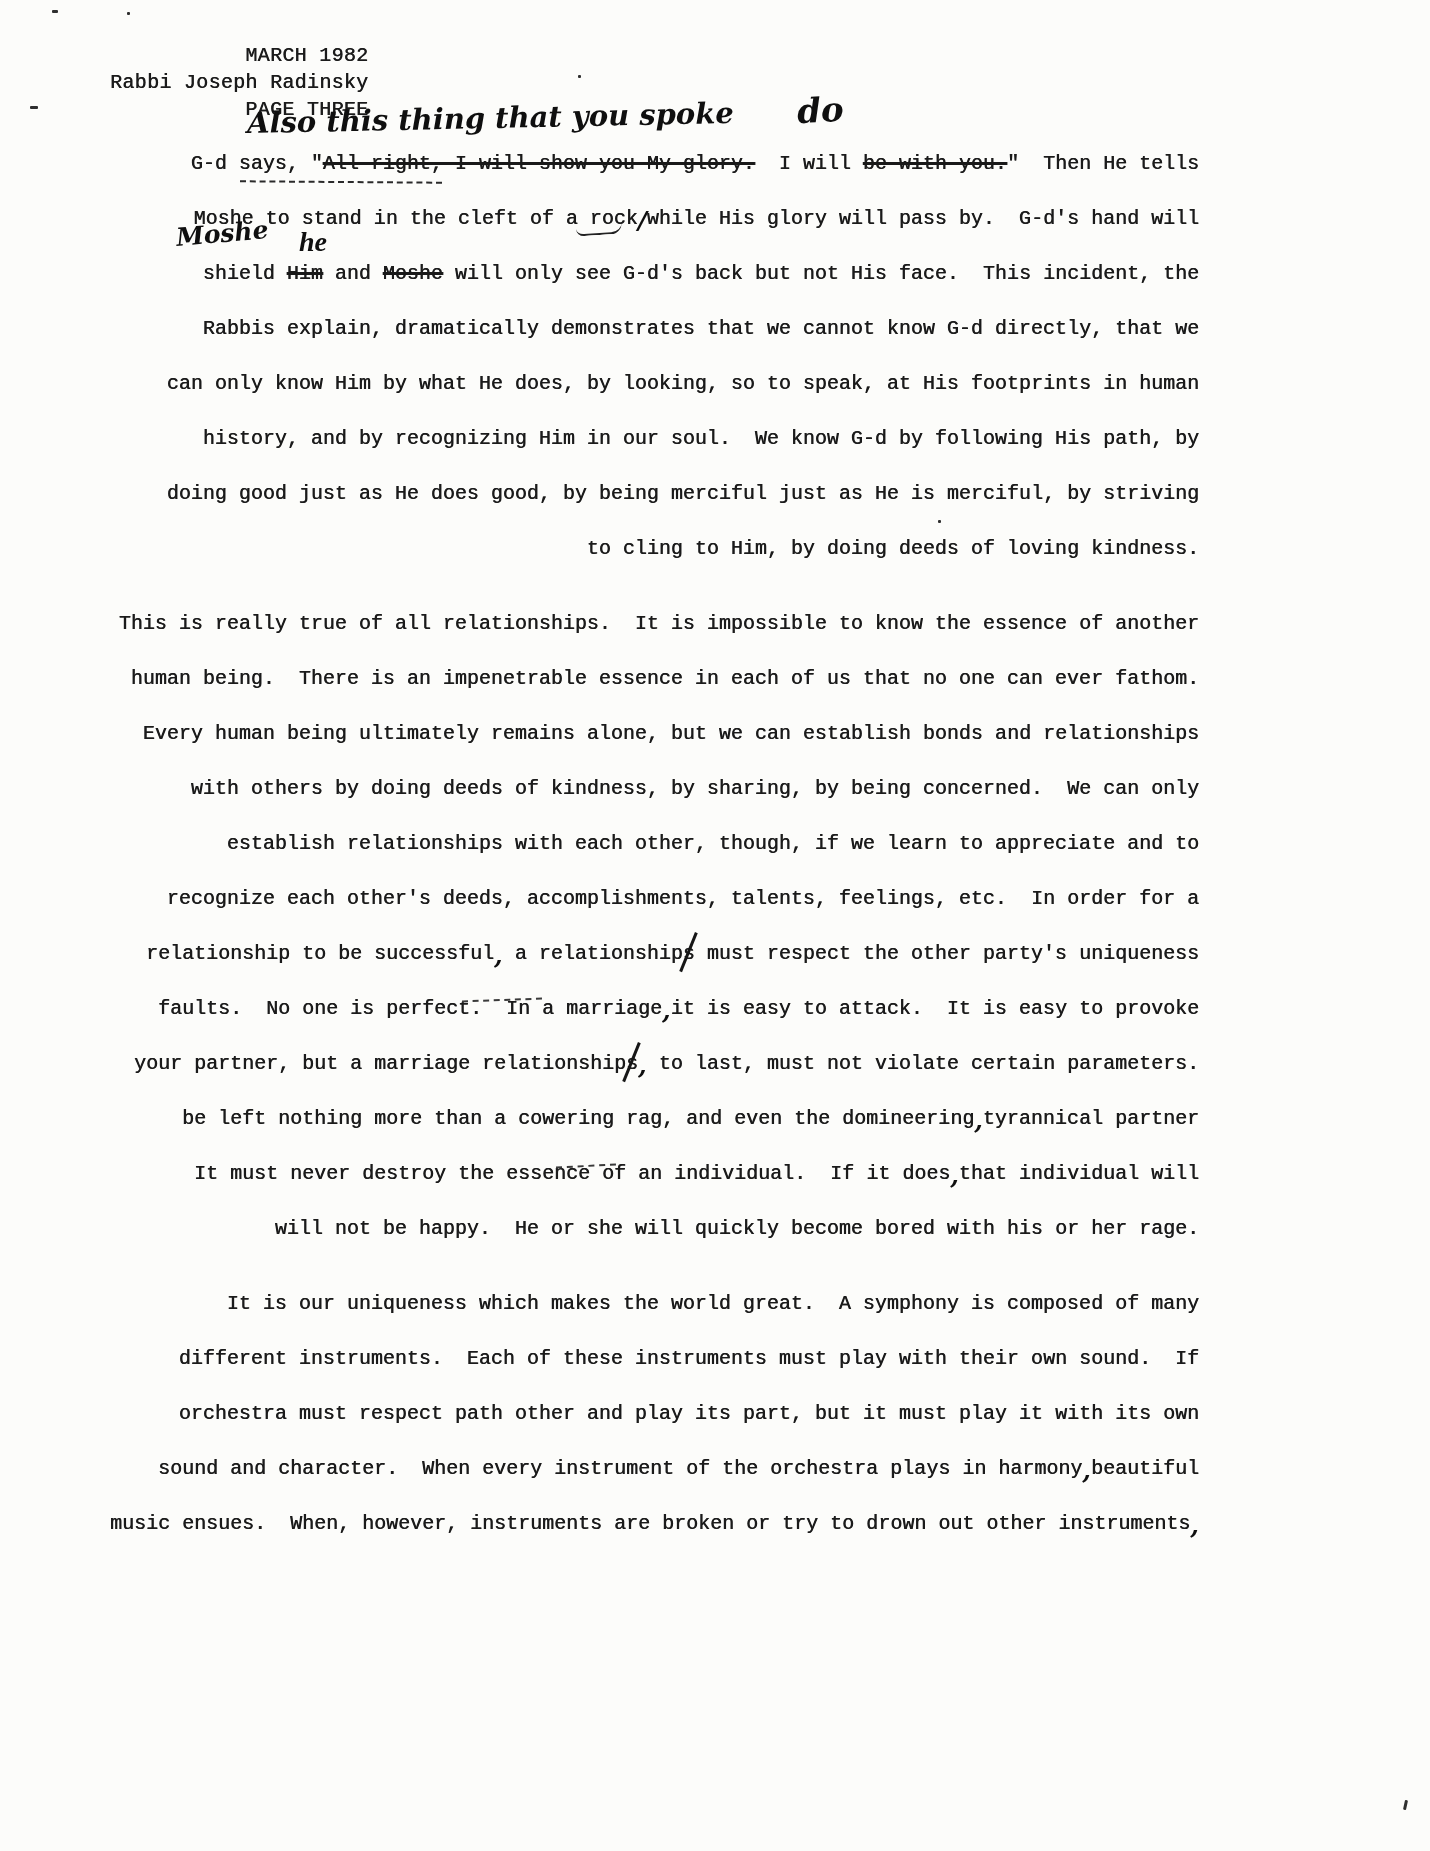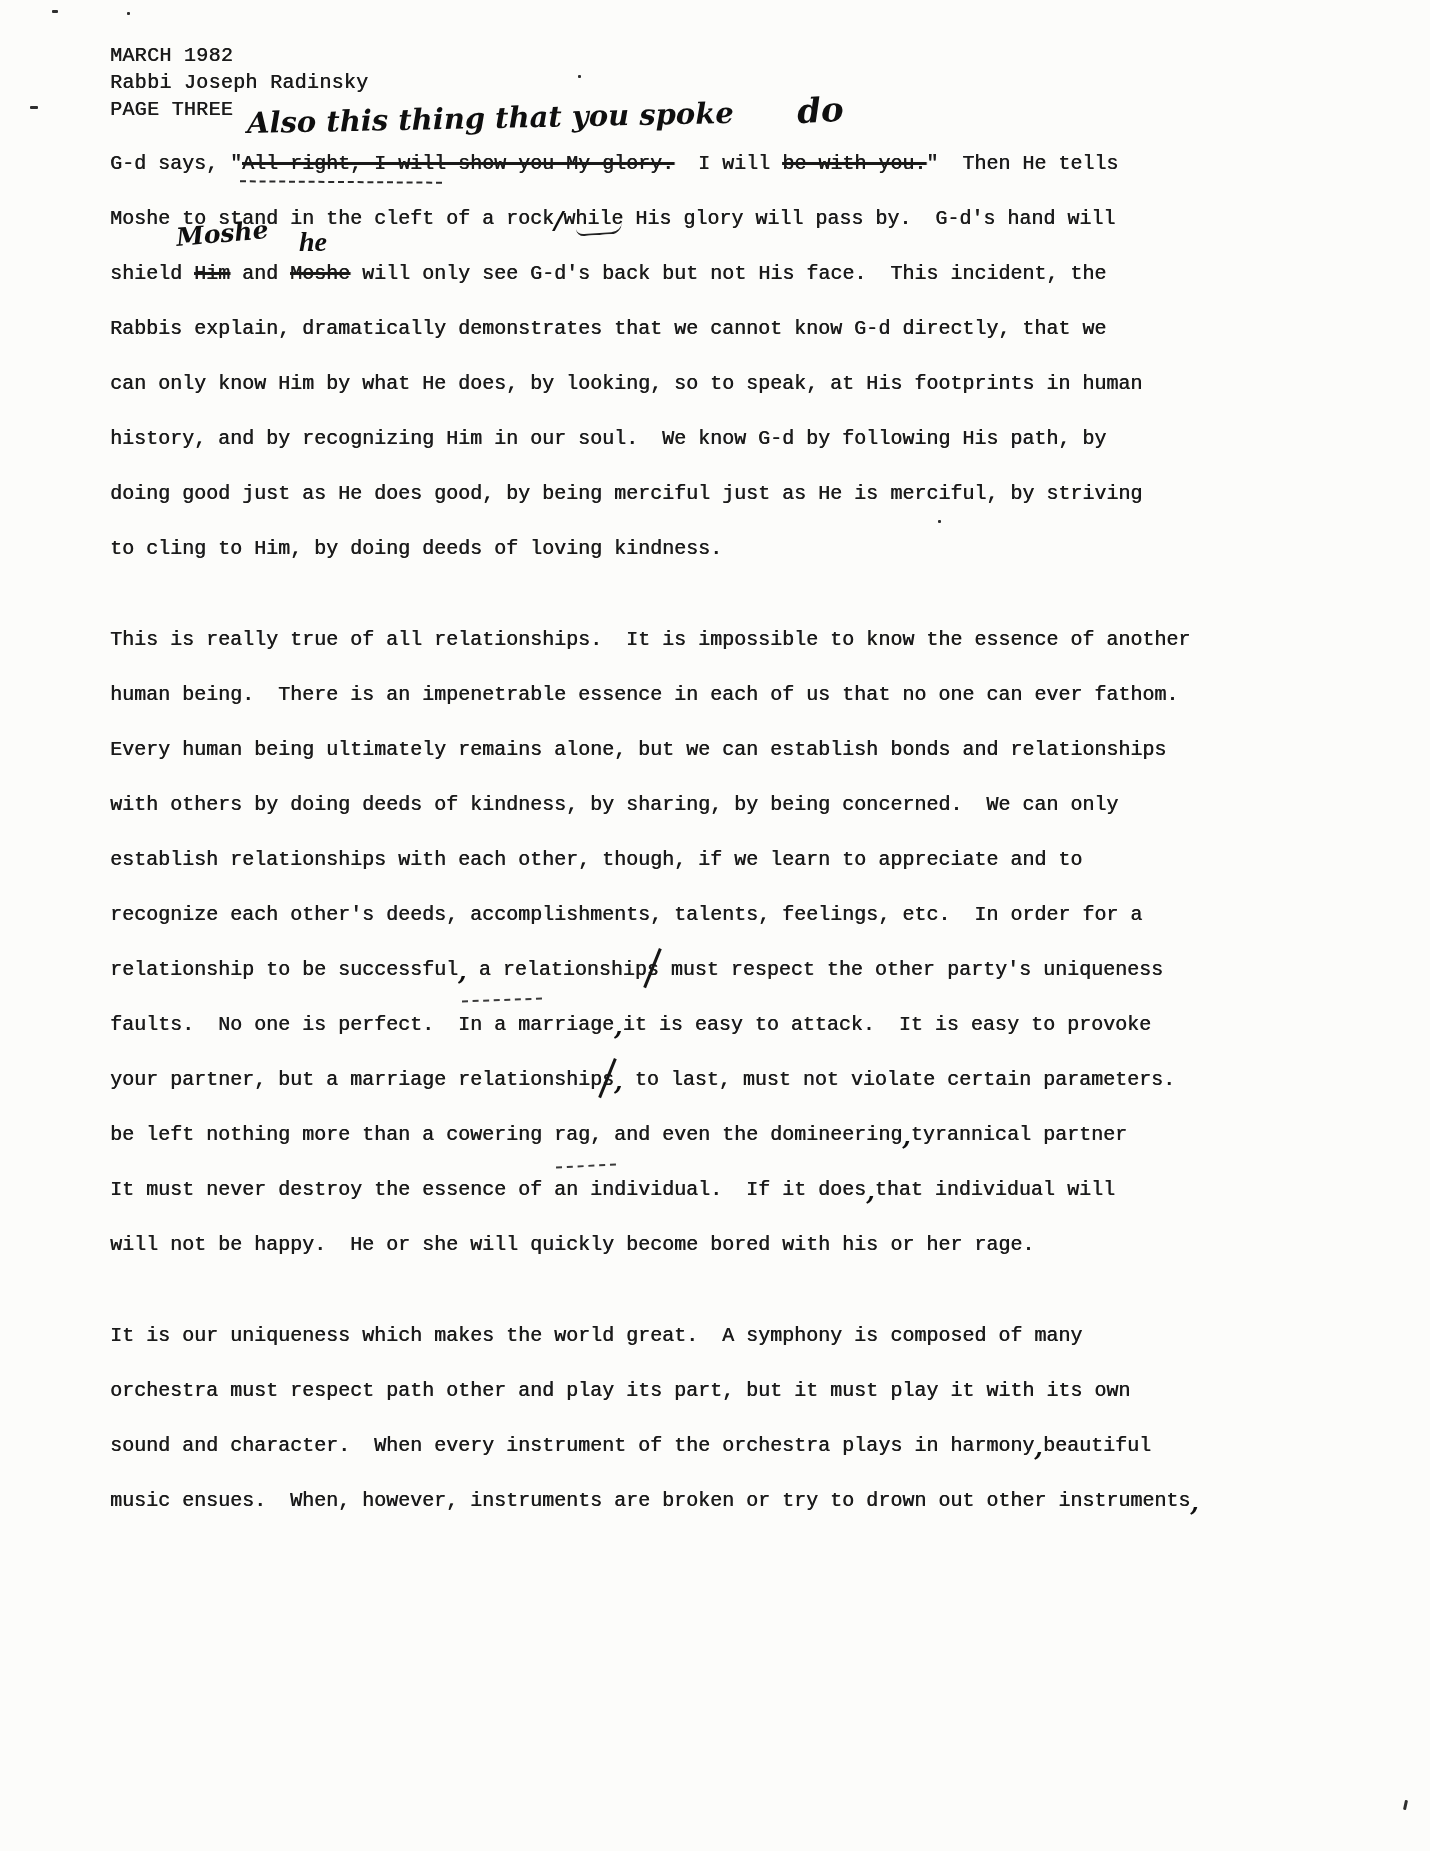--- a/index.html
+++ b/index.html
@@ -1,25 +1,26 @@
 <!DOCTYPE html>
 <html><head>
 <meta charset="utf-8">
 <style>
   html,body{margin:0;padding:0;background:#fcfcfa;}
   .page{
     position:relative;width:1430px;height:1851px;background:#fcfcfa;
     overflow:hidden;color:#1b1b1b;
     font-family:"Liberation Mono","DejaVu Sans Mono",monospace;
+    text-align:right;
   }
   .typed{text-shadow:0.5px 0 0 currentColor;}
   .header{position:absolute;left:110px;top:42px;font-size:20px;line-height:27px;letter-spacing:0.3px;}
   .body-text{position:absolute;left:110px;top:150px;font-size:20px;}
   .line{white-space:pre;line-height:27px;height:55px;}
-  .para + .para{margin-top:36px;}
+  .para + .para{margin-top:20px;}
 
   .strike{text-decoration:line-through;text-decoration-thickness:2.5px;text-decoration-color:#191919;}
   .hw{
     font-family:"DejaVu Serif",serif;font-style:italic;font-weight:bold;
     font-size:25px;vertical-align:-5px;color:#0f0f0f;text-shadow:none;
   }
   .slashed{position:relative;display:inline-block;}
   .slashed::after{
     content:"";position:absolute;left:4px;top:-9px;width:2.5px;height:42px;
     background:#161616;transform:rotate(22deg);
@@ -79,20 +80,21 @@
         <div class="line"><span>recognize each other's deeds, accomplishments, talents, feelings, etc.  In order for a</span></div>
         <div class="line"><span>relationship to be successful</span><span class="hw">,</span><span> a relationship</span><span class="slashed">s</span><span> must respect the other party's uniqueness</span></div>
         <div class="line"><span>faults.  No one is perfect.  In a marriage</span><span class="hw">,</span><span>it is easy to attack.  It is easy to provoke</span></div>
         <div class="line"><span>your partner, but a marriage relationship</span><span class="slashed">s</span><span class="hw">,</span><span> to last, must not violate certain parameters.</span></div>
         <div class="line"><span>be left nothing more than a cowering rag, and even the domineering</span><span class="hw">,</span><span>tyrannical partner</span></div>
         <div class="line"><span>It must never destroy the essence of an individual.  If it does</span><span class="hw">,</span><span>that individual will</span></div>
         <div class="line"><span>will not be happy.  He or she will quickly become bored with his or her rage.</span></div>
       </div>
       <div class="para">
         <div class="line"><span>It is our uniqueness which makes the world great.  A symphony is composed of many</span></div>
+        <div class="line"><span>different instruments.  Each of these instruments must play with their own sound.  If</span></div>
         <div class="line"><span>orchestra must respect path other and play its part, but it must play it with its own</span></div>
         <div class="line"><span>sound and character.  When every instrument of the orchestra plays in harmony</span><span class="hw">,</span><span>beautiful</span></div>
         <div class="line"><span>music ensues.  When, however, instruments are broken or try to drown out other instruments</span><span class="hw">,</span></div>
       </div>
     </div>
 
   <div class="hw-overlay anno-spoke">Also this thing that you spoke</div>
   <div class="hw-overlay anno-do">do</div>
   <div class="hw-overlay anno-moshe">Moshe</div>
   <div class="hw-overlay anno-he">he</div>

